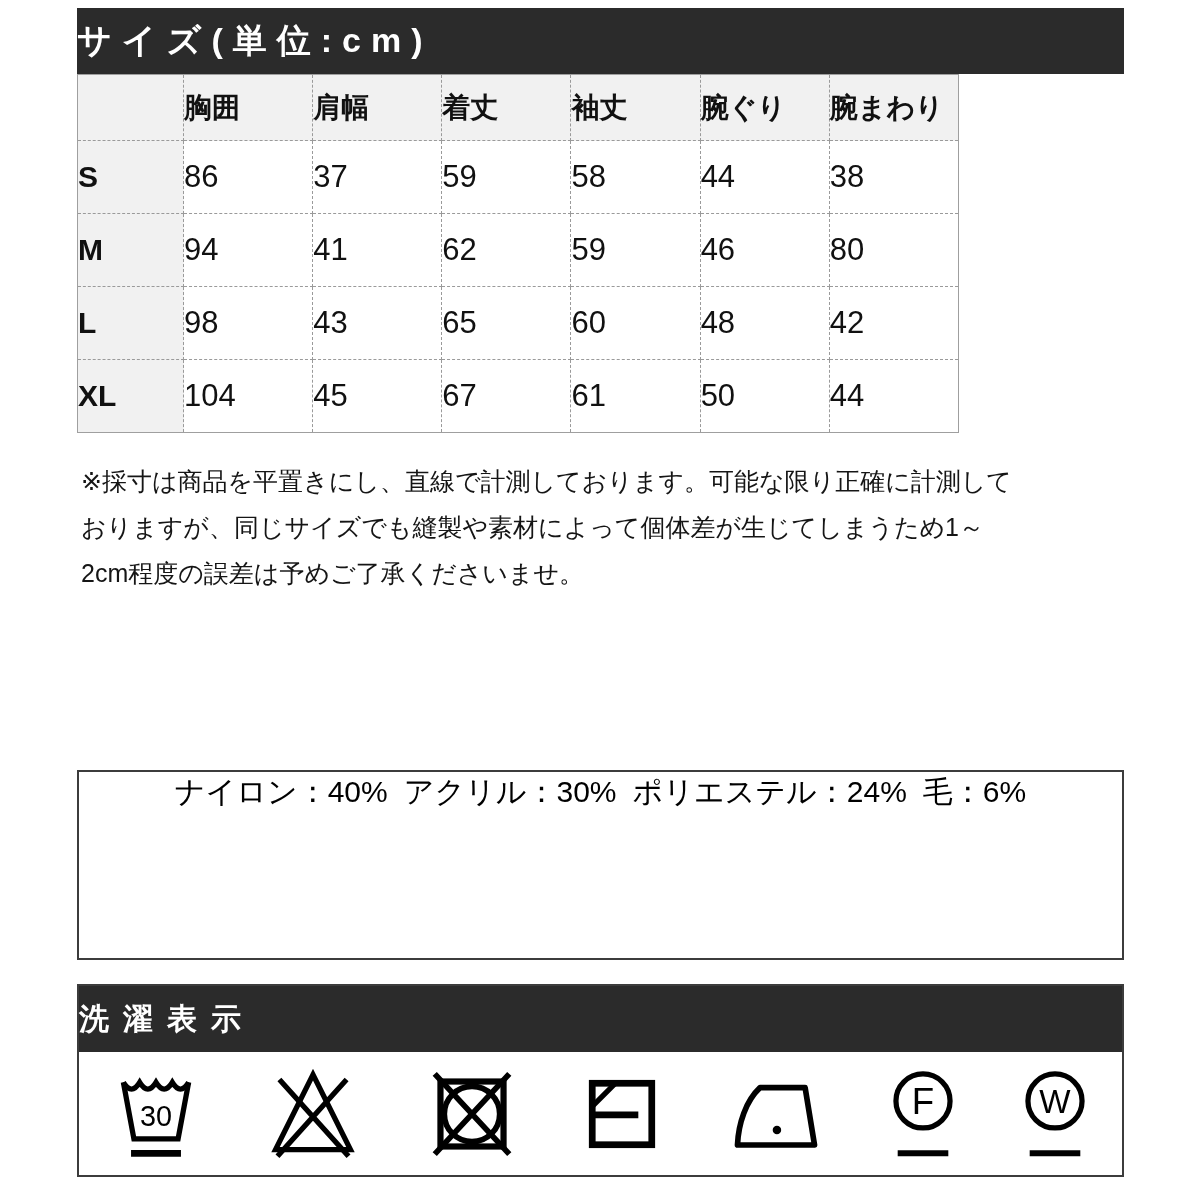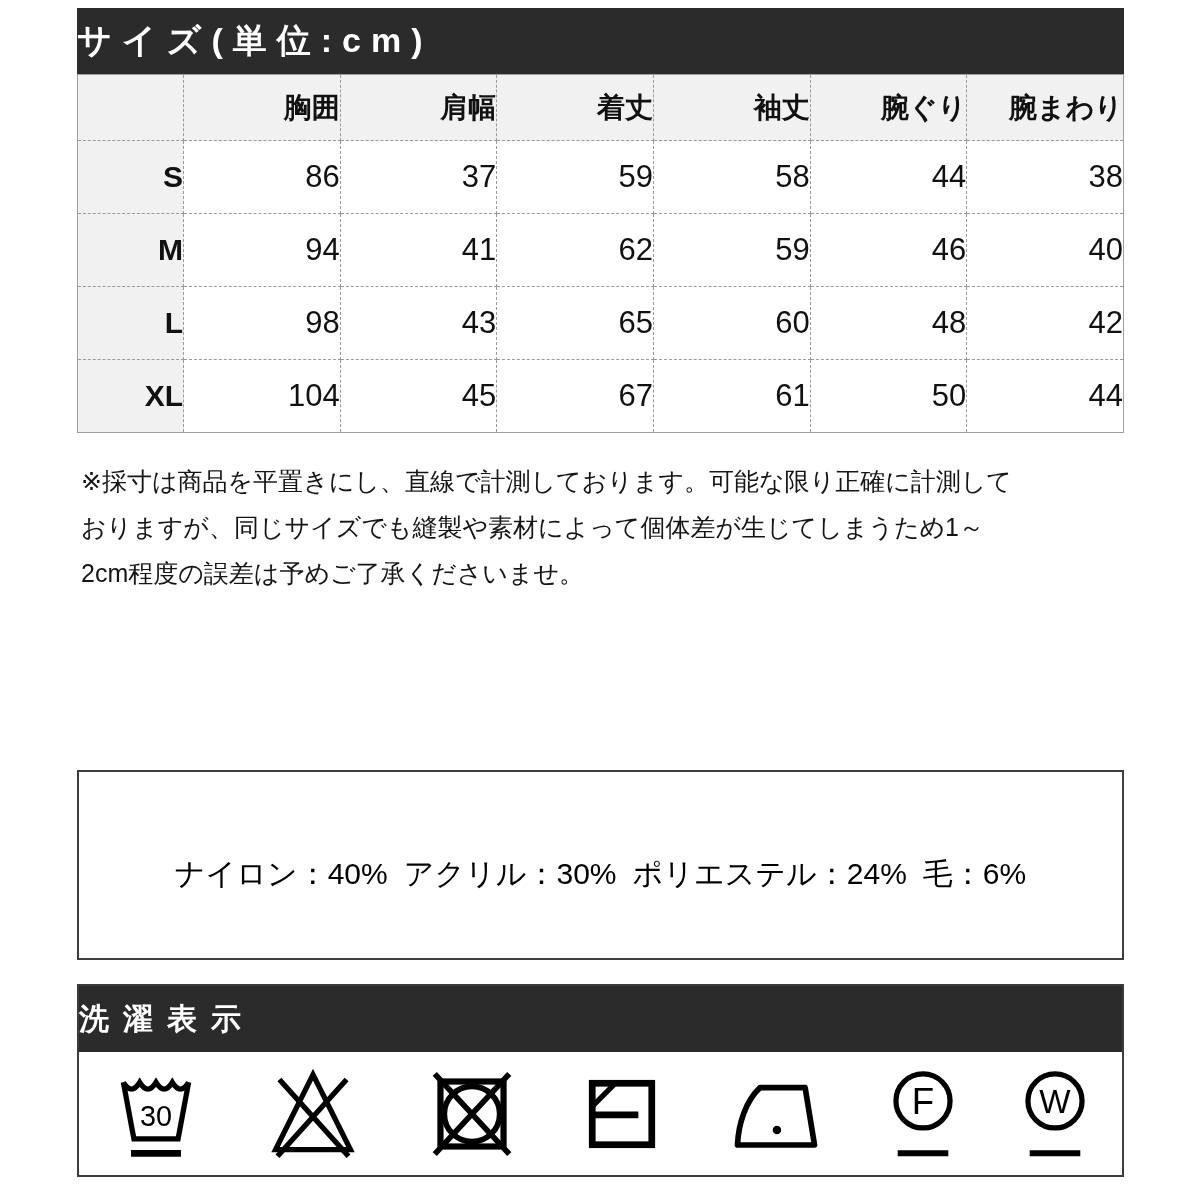--- a/index.html
+++ b/index.html
@@ -10,22 +10,22 @@
   .bar{
     background:#2b2b2b;color:#ffffff;display:flex;align-items:center;justify-content:flex-start;
     font-weight:bold;
   }
   .title-bar{
     position:absolute;left:77px;top:8px;width:1047px;height:66px;
     font-size:34px;letter-spacing:10px;
   }
   
   table.size-table{
-    position:absolute;left:77px;top:74px;width:1047px;
-    border-collapse:collapse;table-layout:fixed;text-align:right;
+    position:absolute;left:77px;top:74px;width:882px;
+    border-collapse:collapse;table-layout:fixed;text-align:left;
     border:1px solid #9f9f9f;
   }
   table.size-table th,table.size-table td{
     border:1px dashed #9a9a9a;padding:0;vertical-align:middle;
   }
   table.size-table thead tr{height:66px;}
   table.size-table tbody tr{height:73px;}
   table.size-table thead th{background:#f1f1f1;font-size:28px;font-weight:bold;}
   table.size-table tbody th{background:#f1f1f1;font-size:30px;font-weight:bold;}
   table.size-table td{background:#ffffff;font-size:31px;font-weight:normal;}
@@ -39,21 +39,21 @@
   
   .boxed{
     position:absolute;left:77px;width:1047px;box-sizing:border-box;
     border:2px solid #3c3c3c;background:#ffffff;
   }
   .material-box{top:770px;height:190px;}
   .care-box{top:984px;height:193px;}
   .section-bar{height:63px;font-size:30px;letter-spacing:14px;margin:-0px;}
   .care-box .section-bar{height:66px;}
   .material-body{
-    height:123px;display:flex;align-items:flex-end;justify-content:center;gap:16px;
+    height:123px;display:flex;align-items:flex-start;justify-content:center;gap:16px;
     font-size:30px;color:#000;
   }
   .care-body{
     height:123px;display:flex;align-items:center;justify-content:center;gap:68px;
   }
   .care-body svg{display:block;}
   .care-glyph{stroke:#000;fill:none;}
   .care-text{fill:#000;stroke:none;font-family:"Liberation Sans","DejaVu Sans",sans-serif;}
 </style>
 </head>
@@ -96,21 +96,21 @@
         <td>44</td>
         <td>38</td>
       </tr>
       <tr>
         <th>M</th>
         <td>94</td>
         <td>41</td>
         <td>62</td>
         <td>59</td>
         <td>46</td>
-        <td>40</td>
+        <td>80</td>
       </tr>
       <tr>
         <th>L</th>
         <td>98</td>
         <td>43</td>
         <td>65</td>
         <td>60</td>
         <td>48</td>
         <td>42</td>
       </tr>

